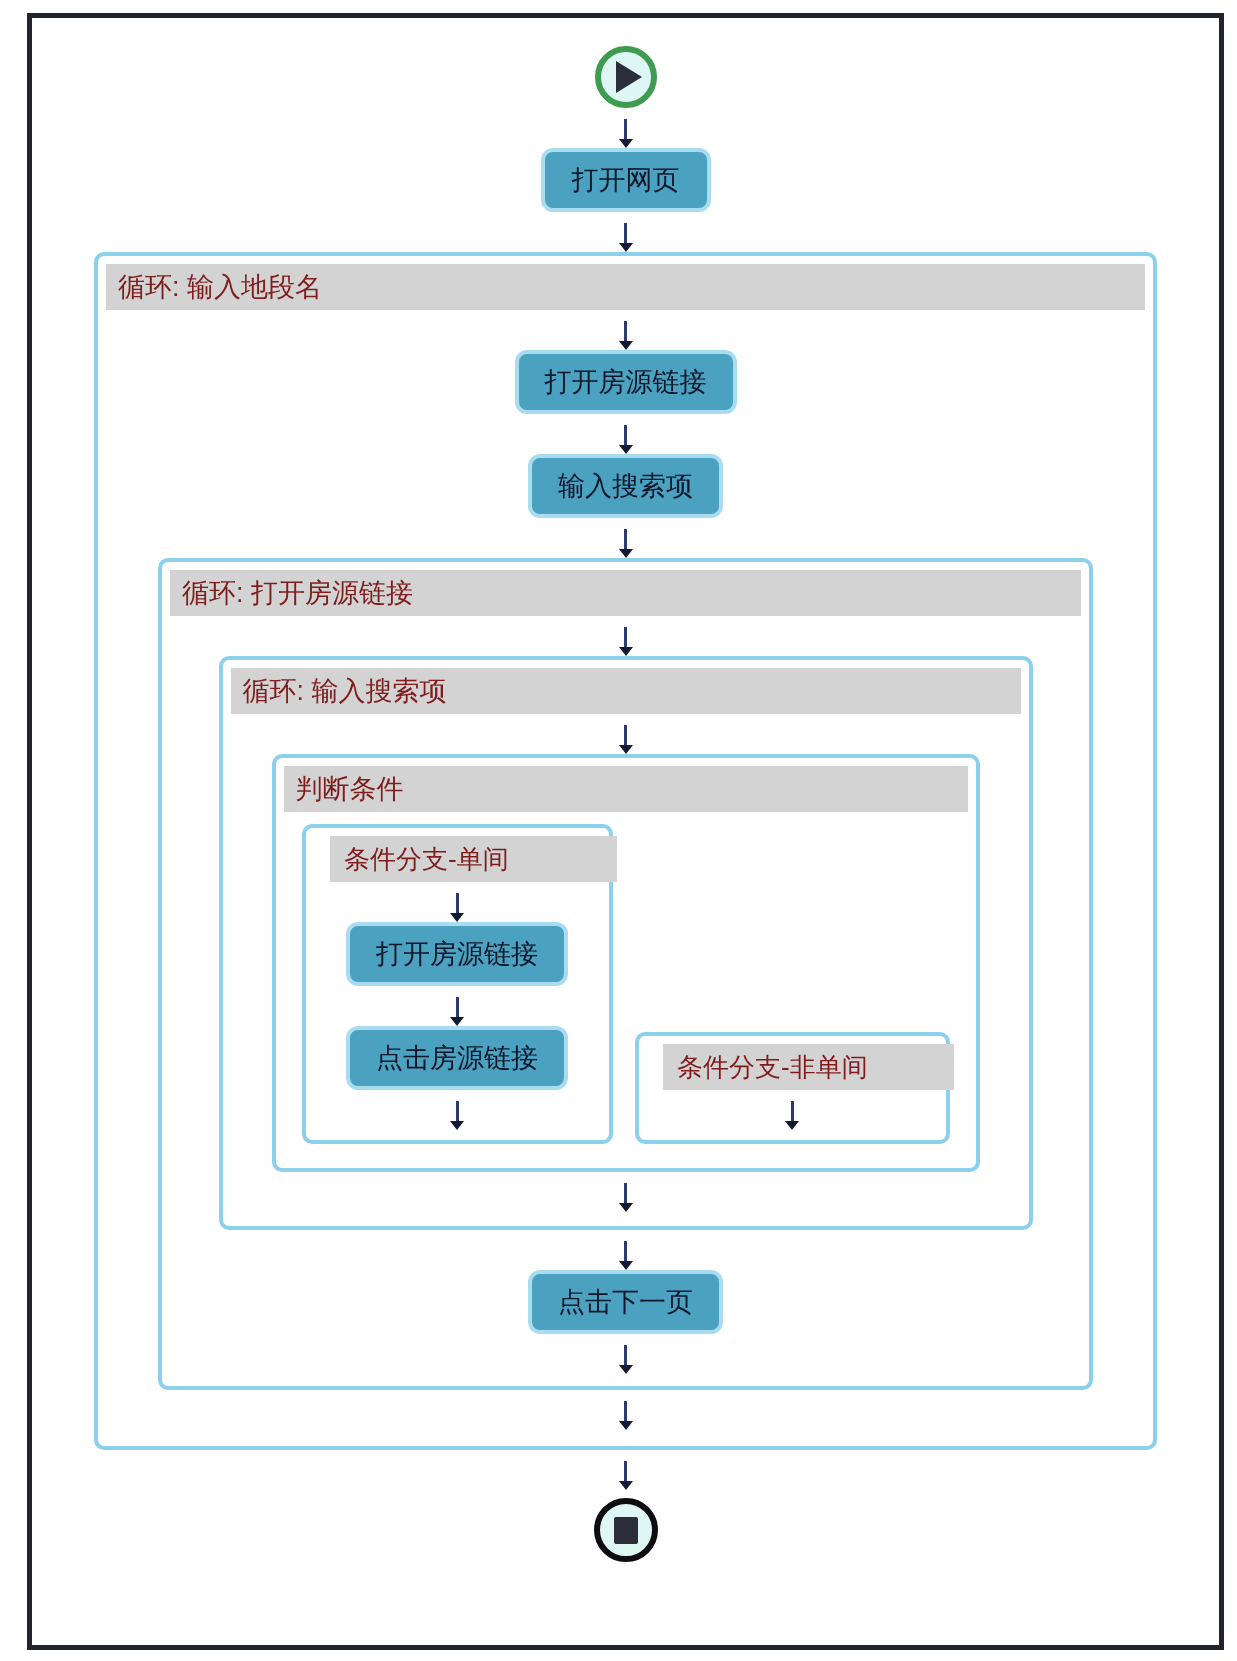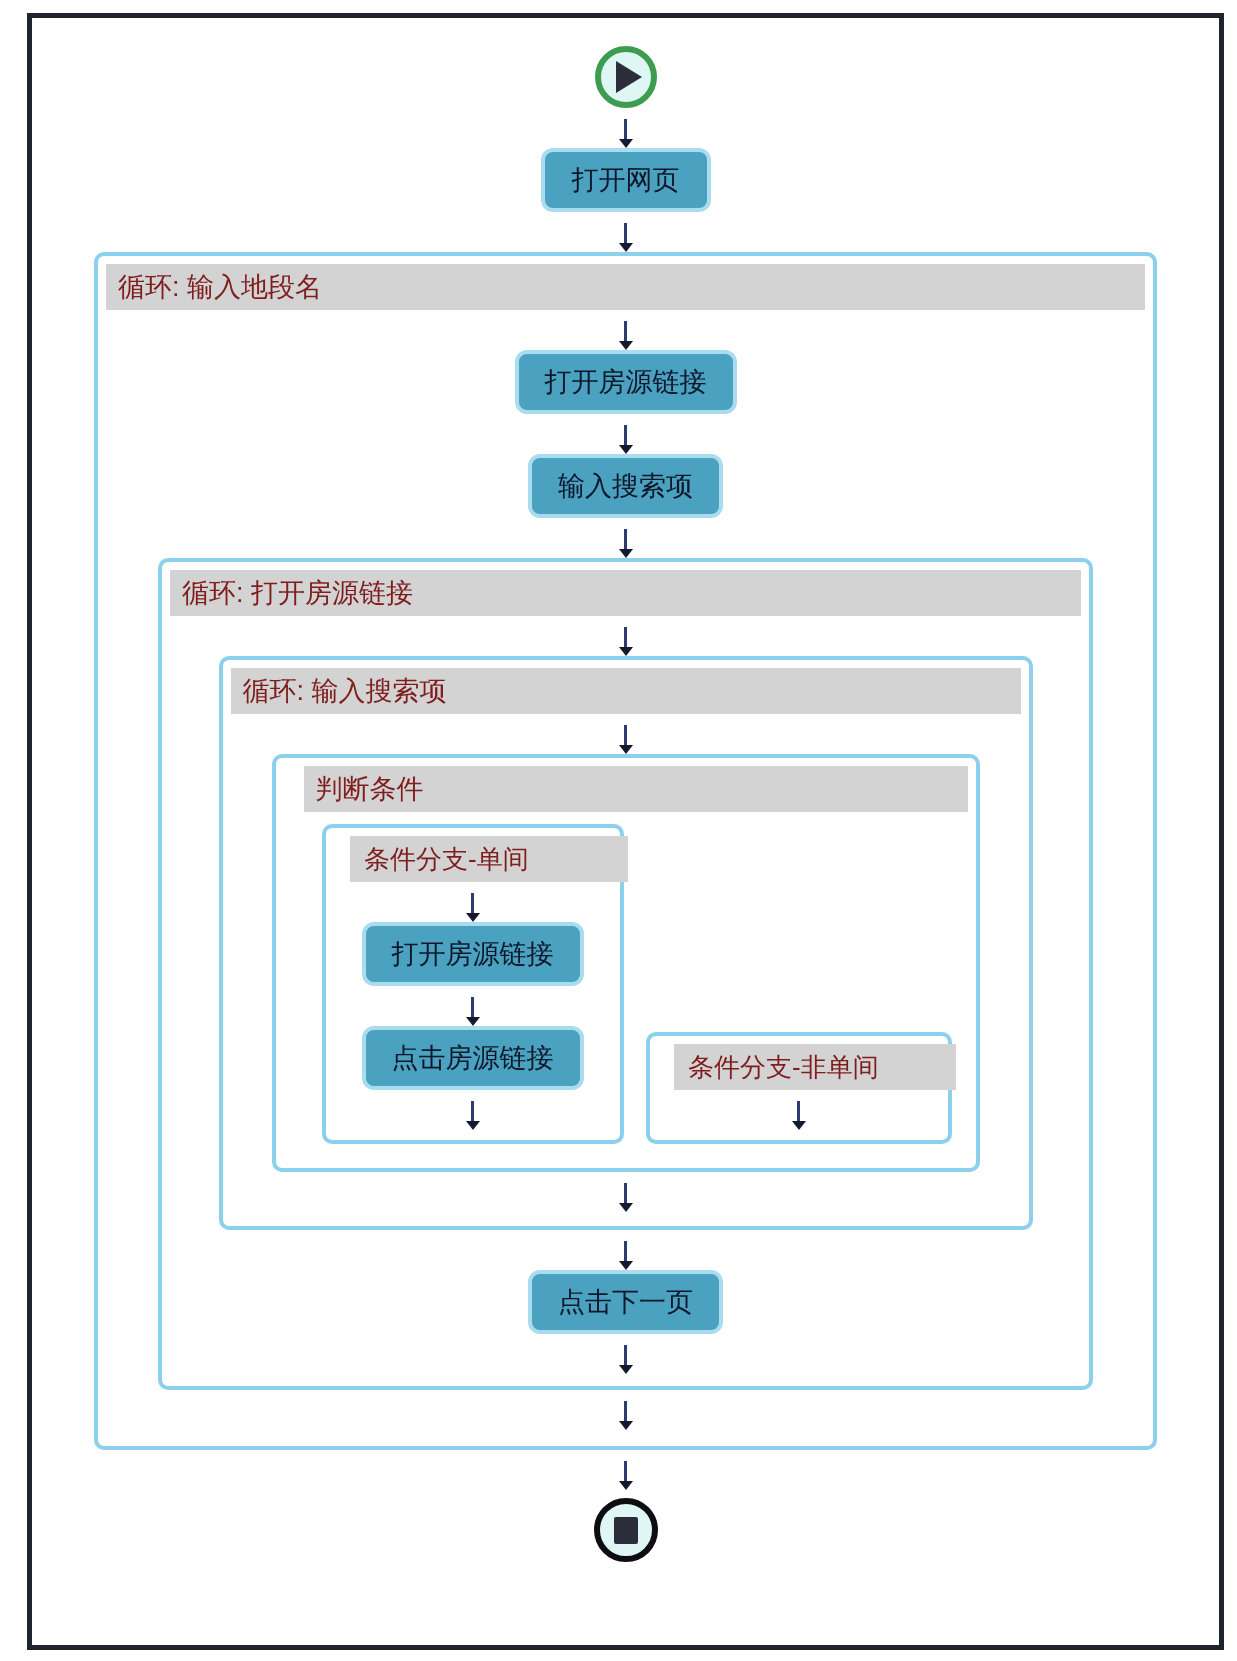--- a/index.html
+++ b/index.html
@@ -61,21 +61,21 @@
   }
   .box-header{
     width:calc(100% - 16px);height:46px;background:#d3d3d3;
     color:#7f1d1d;font-size:27px;line-height:46px;
     padding-left:12px;box-sizing:border-box;margin-top:8px;
     align-self:center;white-space:nowrap;overflow:hidden;
   }
   .loop1{width:1063px;padding-bottom:16px;}
   .loop2{width:935px;padding-bottom:12px;}
   .loop3{width:814px;padding-bottom:14px;}
-  .cond{width:708px;padding-bottom:0;padding-left:20px;}
+  .cond{width:708px;padding-bottom:0;}
   .branches{
     width:100%;box-sizing:border-box;display:flex;align-items:flex-end;
     padding:12px 24px 24px 26px;gap:22px;
   }
   .branch{
     border:4px solid #8dd0ec;border-radius:10px;background:#ffffff;
     box-sizing:border-box;display:flex;flex-direction:column;align-items:center;
   }
   .branch-left{width:311px;padding-bottom:10px;}
   .branch-right{width:315px;padding-bottom:10px;}

